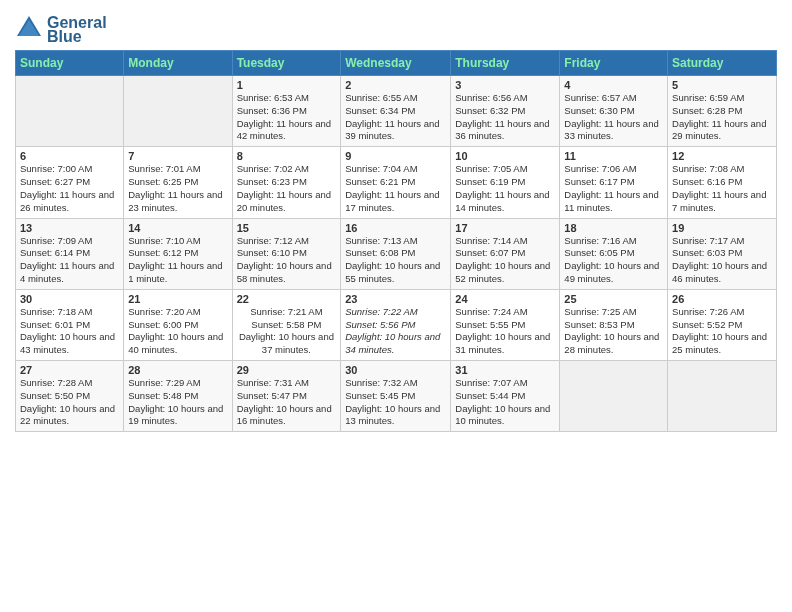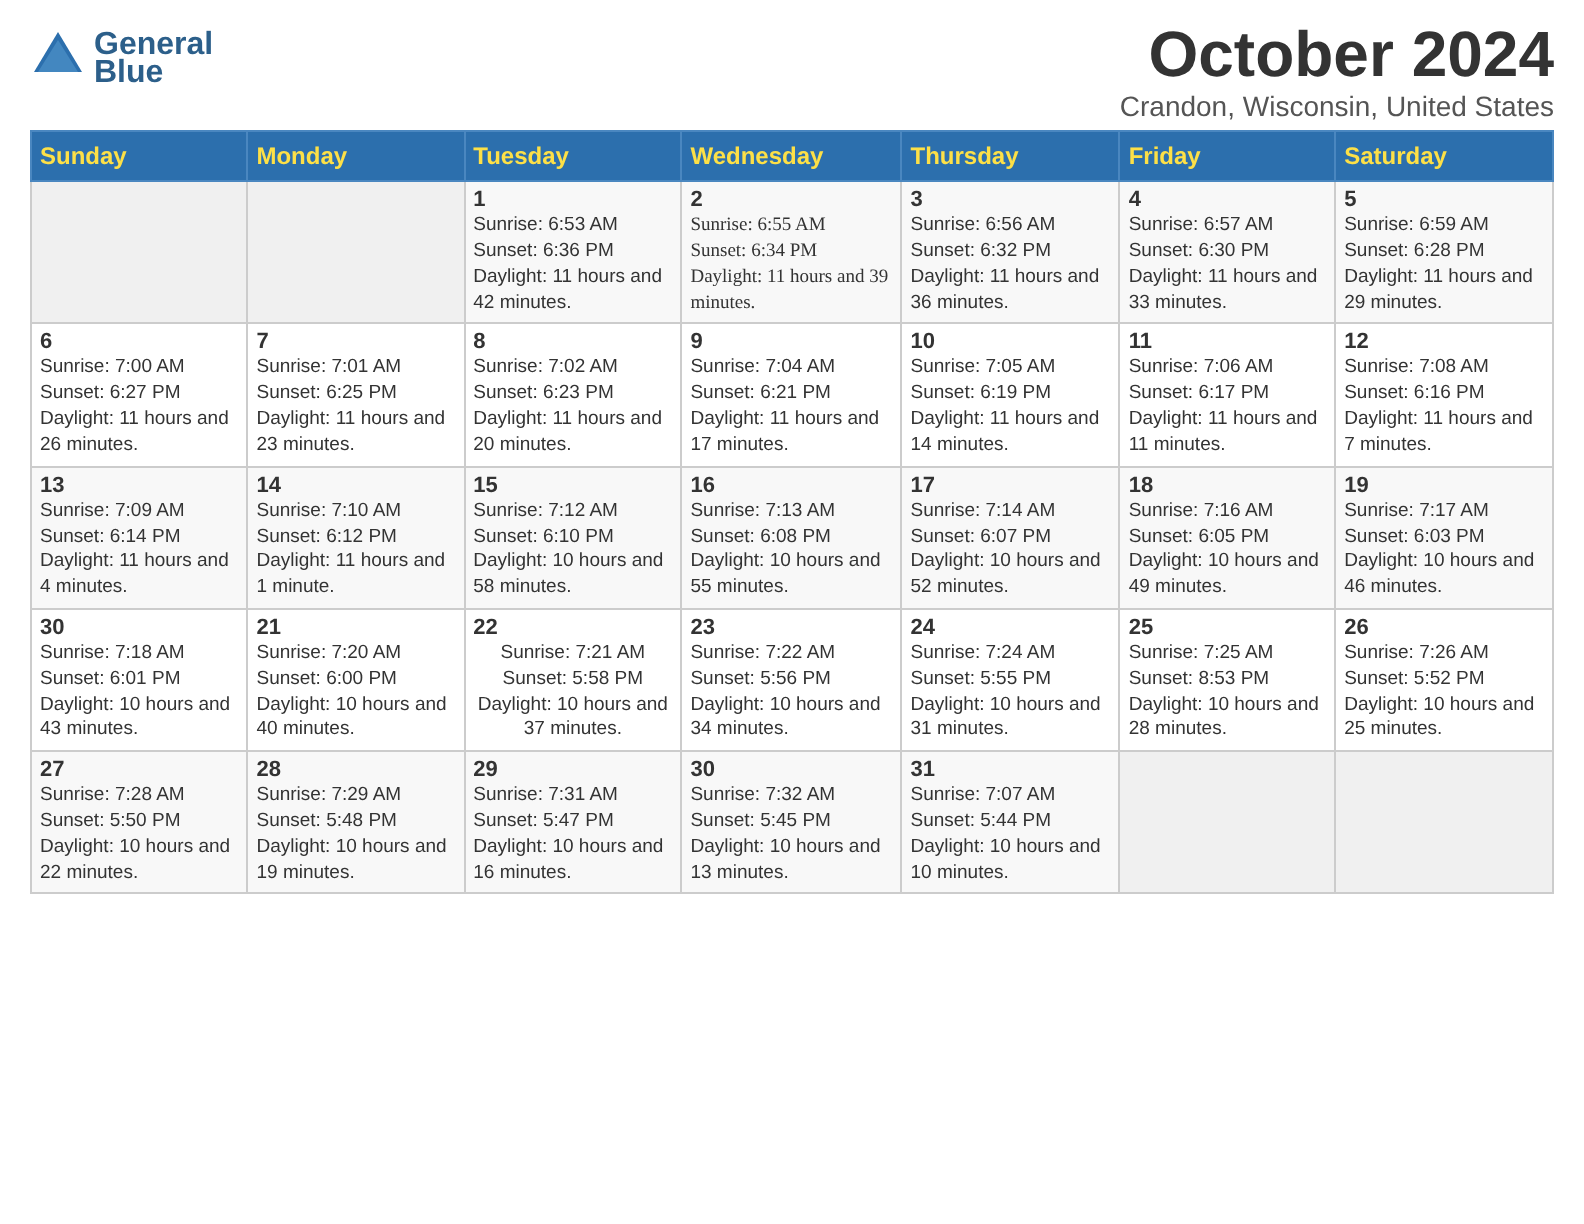--- a/index.html
+++ b/index.html
@@ -44,21 +44,21 @@
       font-size: 14px;
       color: #555;
     }
     .calendar {
       width: 100%;
       border-collapse: collapse;
       border: 1px solid #ccc;
     }
     .calendar th {
       background-color: #2c6fad;
-      color: #fde047;
+      color: #86efac;
       font-size: 12px;
       font-weight: bold;
       padding: 5px 4px;
       border: 1px solid #4a87c0;
       text-align: left;
     }
     .calendar td {
       vertical-align: top;
       border: 1px solid #ccc;
       padding: 3px 4px;
@@ -97,24 +97,20 @@
     <div class="logo">
       <svg class="logo-icon" viewBox="0 0 28 28">
         <polygon points="14,2 26,22 2,22" fill="#2c6fad"></polygon>
         <polygon points="14,6 24,22 4,22" fill="#5a9fd4" opacity="0.5"></polygon>
       </svg>
       <div>
         <div style="font-size:16px;font-weight:bold;color:#2c5f8a;">General</div>
         <div style="font-size:16px;font-weight:bold;color:#2c5f8a;margin-top:-4px;">Blue</div>
       </div>
     </div>
-    <div class="title-block">
-      <div class="month-title">October 2024</div>
-      <div class="location">Crandon, Wisconsin, United States</div>
-    </div>
   </div>
 
   <table class="calendar">
     <thead>
       <tr>
       <th>Sunday</th>
           <th>Monday</th>
           <th>Tuesday</th>
           <th>Wednesday</th>
           <th>Thursday</th>
@@ -127,21 +123,21 @@
           <td class="empty-cell"></td>
           <td class="empty-cell"></td>
           <td>
             <span class="day-num">1</span>
             <div class="cell-text" style="white-space: pre-line;">Sunrise: 6:53 AM
 Sunset: 6:36 PM
 Daylight: 11 hours and 42 minutes.</div>
           </td>
           <td>
             <span class="day-num">2</span>
-            <div class="cell-text" style="white-space: pre-line; font-family: Liberation Serif, serif;">Sunrise: 6:55 AM
+            <div class="cell-text" style="white-space: pre-line;">Sunrise: 6:55 AM
 Sunset: 6:34 PM
 Daylight: 11 hours and 39 minutes.</div>
           </td>
           <td>
             <span class="day-num">3</span>
             <div class="cell-text" style="white-space: pre-line;">Sunrise: 6:56 AM
 Sunset: 6:32 PM
 Daylight: 11 hours and 36 minutes.</div>
           </td>
           <td>
@@ -259,21 +255,21 @@
 Daylight: 10 hours and 40 minutes.</div>
           </td>
           <td>
             <span class="day-num">22</span>
             <div class="cell-text" style="white-space: pre-line; text-align: center;">Sunrise: 7:21 AM
 Sunset: 5:58 PM
 Daylight: 10 hours and 37 minutes.</div>
           </td>
           <td>
             <span class="day-num">23</span>
-            <div class="cell-text" style="white-space: pre-line;">Sunrise: 7:22 AM
+            <div class="cell-text" style="white-space: pre-line; font-style: italic;">Sunrise: 7:22 AM
 Sunset: 5:56 PM
 Daylight: 10 hours and 34 minutes.</div>
           </td>
           <td>
             <span class="day-num">24</span>
             <div class="cell-text" style="white-space: pre-line;">Sunrise: 7:24 AM
 Sunset: 5:55 PM
 Daylight: 10 hours and 31 minutes.</div>
           </td>
           <td>

